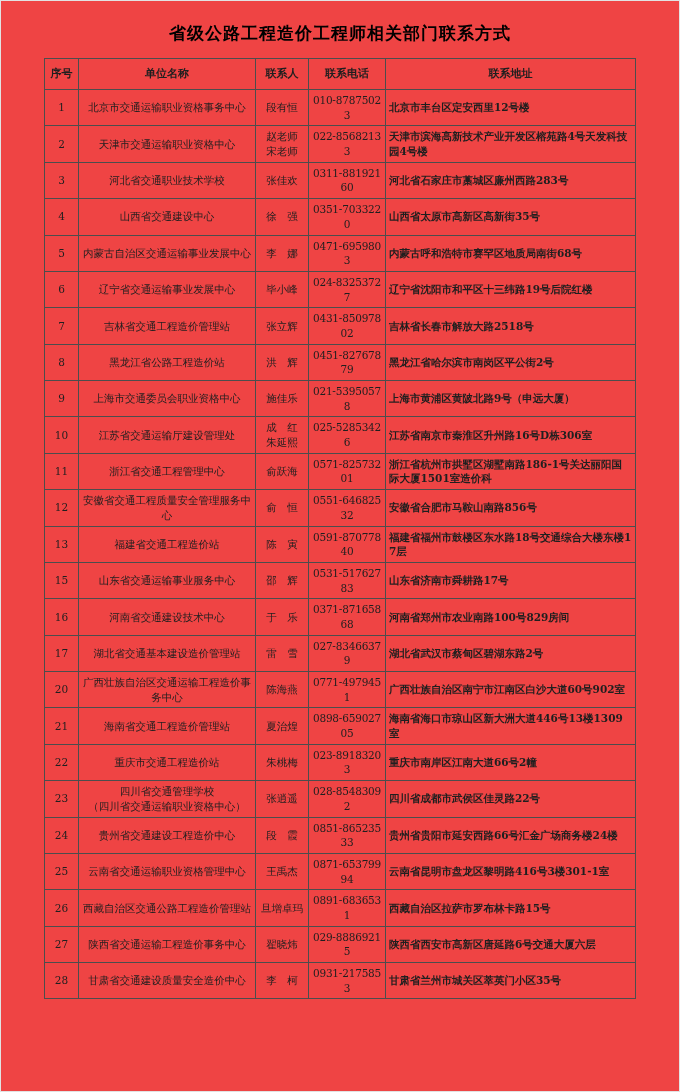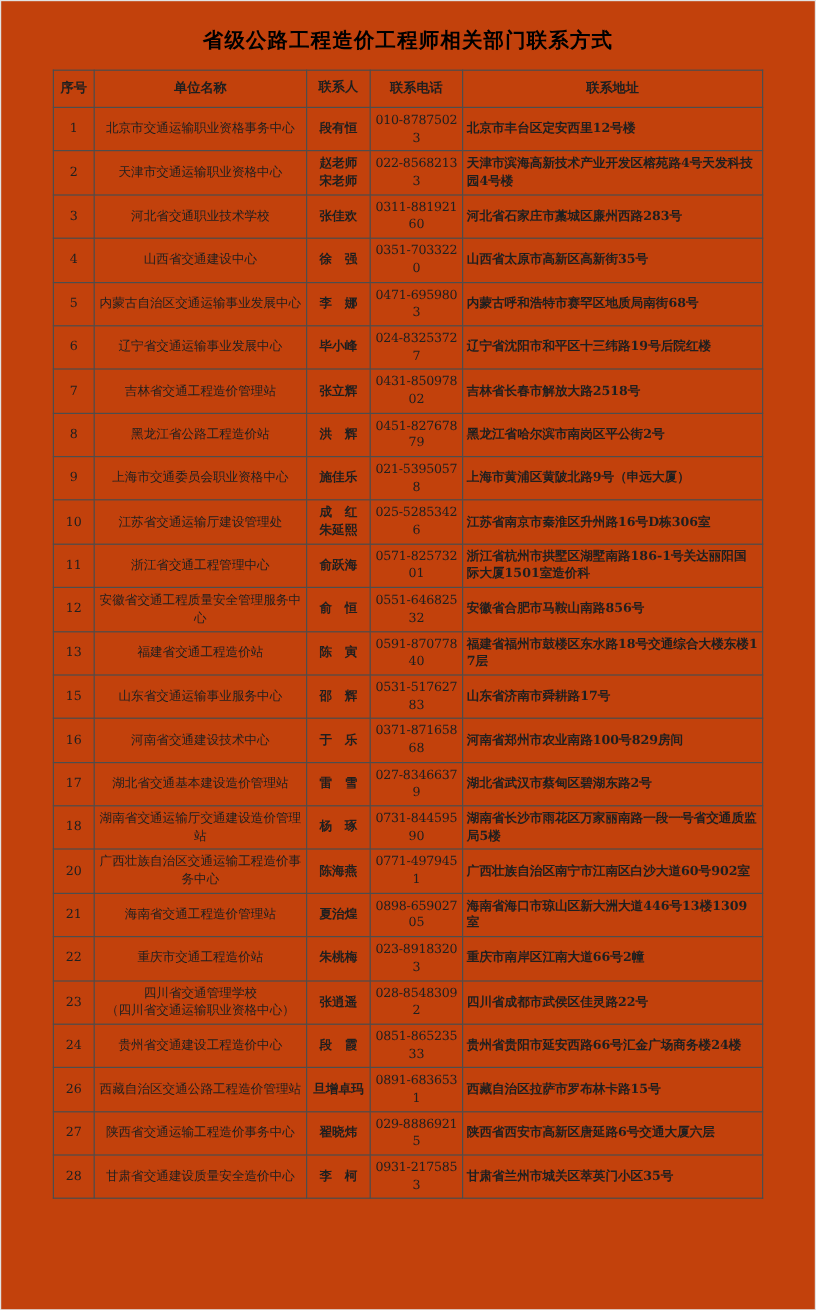--- a/index.html
+++ b/index.html
@@ -1,20 +1,20 @@
 <!DOCTYPE html>
 <html><head>
 <meta charset="utf-8">
 <style>
   html,body{margin:0;padding:0;background:#ffffff;}
   .page{
     position:relative;
     width:680px;height:1092px;
     box-sizing:border-box;
-    background:#c2410c;
+    background:#ef4444;
     border:1px solid #e2e2e2;
     font-family:"DejaVu Serif","Liberation Serif",serif;
     color:#1f1f1f;
     overflow:hidden;
   }
   .page-title{
     font-size:17px;
     font-weight:bold;
     text-align:center;
     letter-spacing:1px;
@@ -37,21 +37,21 @@
     word-break:break-all;
   }
   table.contacts th{
     font-weight:bold;
     font-size:11px;
     height:24px;
     text-align:center;
   }
   td.c0{width:27px;text-align:center;}
   td.c1{width:170px;text-align:center;white-space:pre-line;}
-  td.c2{width:46px;text-align:center;white-space:pre-line;font-weight:bold;}
+  td.c2{width:46px;text-align:center;white-space:pre-line;}
   td.c3{width:70px;text-align:center;letter-spacing:-0.2px;}
   td.c4{text-align:left;padding-left:5px;font-weight:bold;}
   th.h0{width:27px;}
   th.h1{width:170px;border-radius:13px;}
   th.h2{width:46px;font-family:Liberation Serif, serif;}
   th.h3{width:70px;}
   tbody tr{height:29px;}
 </style>
 </head>
 <body>
@@ -178,27 +178,20 @@
     <td class="c4">河南省郑州市农业南路100号829房间</td>
   </tr>
         <tr>
     <td class="c0">17</td>
     <td class="c1">湖北省交通基本建设造价管理站</td>
     <td class="c2">雷　雪</td>
     <td class="c3">027-83466379</td>
     <td class="c4">湖北省武汉市蔡甸区碧湖东路2号</td>
   </tr>
         <tr>
-    <td class="c0">18</td>
-    <td class="c1">湖南省交通运输厅交通建设造价管理站</td>
-    <td class="c2">杨　琢</td>
-    <td class="c3">0731-84459590</td>
-    <td class="c4">湖南省长沙市雨花区万家丽南路一段一号省交通质监局5楼</td>
-  </tr>
-        <tr>
     <td class="c0">20</td>
     <td class="c1">广西壮族自治区交通运输工程造价事务中心</td>
     <td class="c2">陈海燕</td>
     <td class="c3">0771-4979451</td>
     <td class="c4">广西壮族自治区南宁市江南区白沙大道60号902室</td>
   </tr>
         <tr>
     <td class="c0">21</td>
     <td class="c1">海南省交通工程造价管理站</td>
     <td class="c2">夏治煌</td>
@@ -221,20 +214,27 @@
     <td class="c4">四川省成都市武侯区佳灵路22号</td>
   </tr>
         <tr>
     <td class="c0">24</td>
     <td class="c1">贵州省交通建设工程造价中心</td>
     <td class="c2">段　霞</td>
     <td class="c3">0851-86523533</td>
     <td class="c4">贵州省贵阳市延安西路66号汇金广场商务楼24楼</td>
   </tr>
         <tr>
+    <td class="c0">25</td>
+    <td class="c1">云南省交通运输职业资格管理中心</td>
+    <td class="c2">王禹杰</td>
+    <td class="c3">0871-65379994</td>
+    <td class="c4">云南省昆明市盘龙区黎明路416号3楼301-1室</td>
+  </tr>
+        <tr>
     <td class="c0">26</td>
     <td class="c1">西藏自治区交通公路工程造价管理站</td>
     <td class="c2">旦增卓玛</td>
     <td class="c3">0891-6836531</td>
     <td class="c4">西藏自治区拉萨市罗布林卡路15号</td>
   </tr>
         <tr>
     <td class="c0">27</td>
     <td class="c1">陕西省交通运输工程造价事务中心</td>
     <td class="c2">翟晓炜</td>

